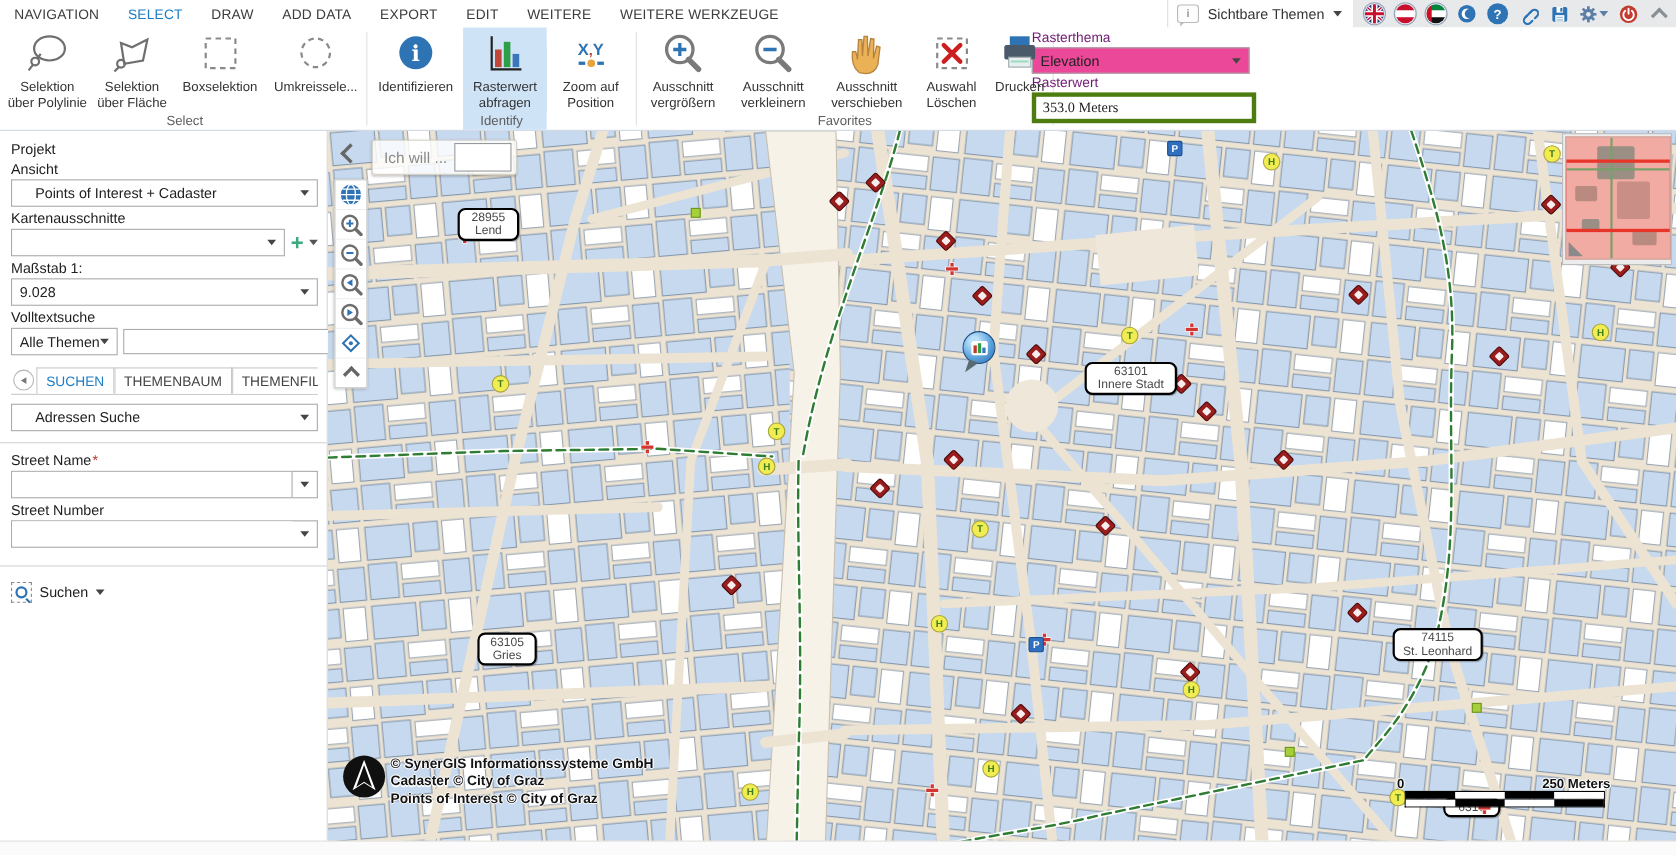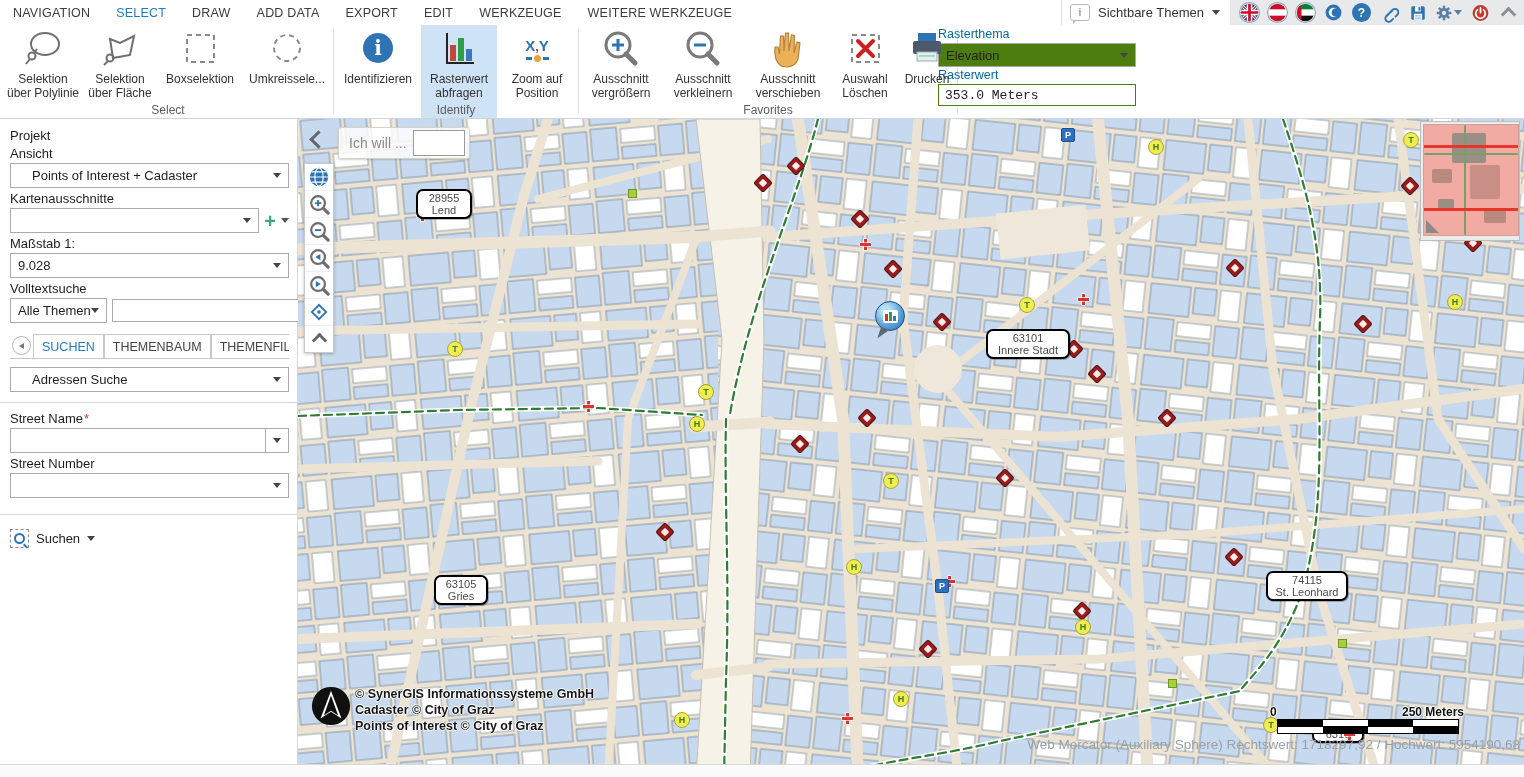--- a/index.html
+++ b/index.html
@@ -22,23 +22,23 @@
   
   .ribbon{position:relative;height:93px;background:#fff;border-bottom:1px solid #ccd6e3;display:flex;padding-left:4px}
   .rgroup{position:relative;display:flex;padding-bottom:16px}
   .rcaption{position:absolute;bottom:1px;left:0;right:0;text-align:center;font-size:12px;color:#5d5d5d;z-index:3}
   .rsep{width:1px;background:#e1e1e1;margin:4px 1px}
   .rbtn{display:flex;flex-direction:column;align-items:center;padding-top:3px;cursor:pointer;z-index:1}
   .rbtn .ric{height:44px;display:flex;align-items:center;justify-content:center}
   .rlab{font-size:12px;color:#333;line-height:14px;text-align:center;white-space:nowrap}
   .rbtn.active{background:#cfe3f7;box-shadow:0 16px 0 #cfe3f7}
   .raster-panel{position:absolute;left:938px;top:1px;width:198px}
-  .rp-label{font-size:12.5px;color:#0369a1;margin:1px 0 2px}
-  .rp-select{height:22px;border:1px solid #a9a9a9;display:flex;align-items:center;justify-content:space-between;padding:0 7px;font-size:13px;background:#4d7c0f;cursor:pointer}
-  .rp-input{width:184px;height:20px;border:1px solid #4d7c0f;padding:0 6px;font-size:13px;font-family:Liberation Mono, monospace;color:#222}
+  .rp-label{font-size:12.5px;color:#701a75;margin:1px 0 2px}
+  .rp-select{height:22px;border:1px solid #a9a9a9;display:flex;align-items:center;justify-content:space-between;padding:0 7px;font-size:13px;background:#ec4899;cursor:pointer}
+  .rp-input{width:184px;height:20px;border:4px solid #4d7c0f;padding:0 6px;font-size:13px;font-family:Liberation Serif, serif;color:#222}
   
   .main{display:flex;height:645px}
   .sidebar{width:298px;min-width:298px;background:#fff;border-right:1px solid #d6d6d6;padding:6px 8px 0 10px;box-sizing:border-box}
   .fld-label{font-size:13px;color:#1d1d1d;margin:3px 0 2px}
   .req{color:#c0392b;margin-left:1px}
   .ddl{height:23px;border:1px solid #ababab;display:flex;align-items:center;justify-content:space-between;padding:0 7px;font-size:13px;color:#222;background:#fff;cursor:pointer}
   .ddl .v{white-space:nowrap;overflow:hidden}
   .ddl.indent .v{padding-left:14px}
   .row{display:flex;align-items:center;gap:5px}
   .plus{color:#3aaa7c;font-size:20px;font-weight:bold;line-height:18px;cursor:pointer}
@@ -115,21 +115,21 @@
 <body>
 
 <div class="topbar">
   <div class="menu-tabs">
     <span class="menu-tab">NAVIGATION</span>
     <span class="menu-tab active">SELECT</span>
     <span class="menu-tab">DRAW</span>
     <span class="menu-tab">ADD DATA</span>
     <span class="menu-tab">EXPORT</span>
     <span class="menu-tab">EDIT</span>
-    <span class="menu-tab">WERKZEUGE</span>
+    <span class="menu-tab">WEITERE</span>
     <span class="menu-tab">WEITERE WERKZEUGE</span>
   </div>
   <div class="topbar-right">
     <div class="themes-btn">
       <span class="tip-icon">i</span>
       <span class="lbl">Sichtbare Themen</span>
       <span class="caret"></span>
     </div>
     <div class="tb-icons">
       <span class="tb-ic">
@@ -714,17 +714,16 @@
           <span style="background:#fff"></span>
         </div>
       <div class="sb-row">
           <span style="background:#fff"></span>
           <span style="background:#000"></span>
           <span style="background:#fff"></span>
           <span style="background:#000"></span>
         </div>
     </div>
 
-    <div class="statusbar">Web Mercator (Auxiliary Sphere) Rechtswert: 1718297,92 / Hochwert: 5954190,68</div>
   </div>
 </div>
 
 <div class="bottomstrip"></div>
 
 </body></html>

